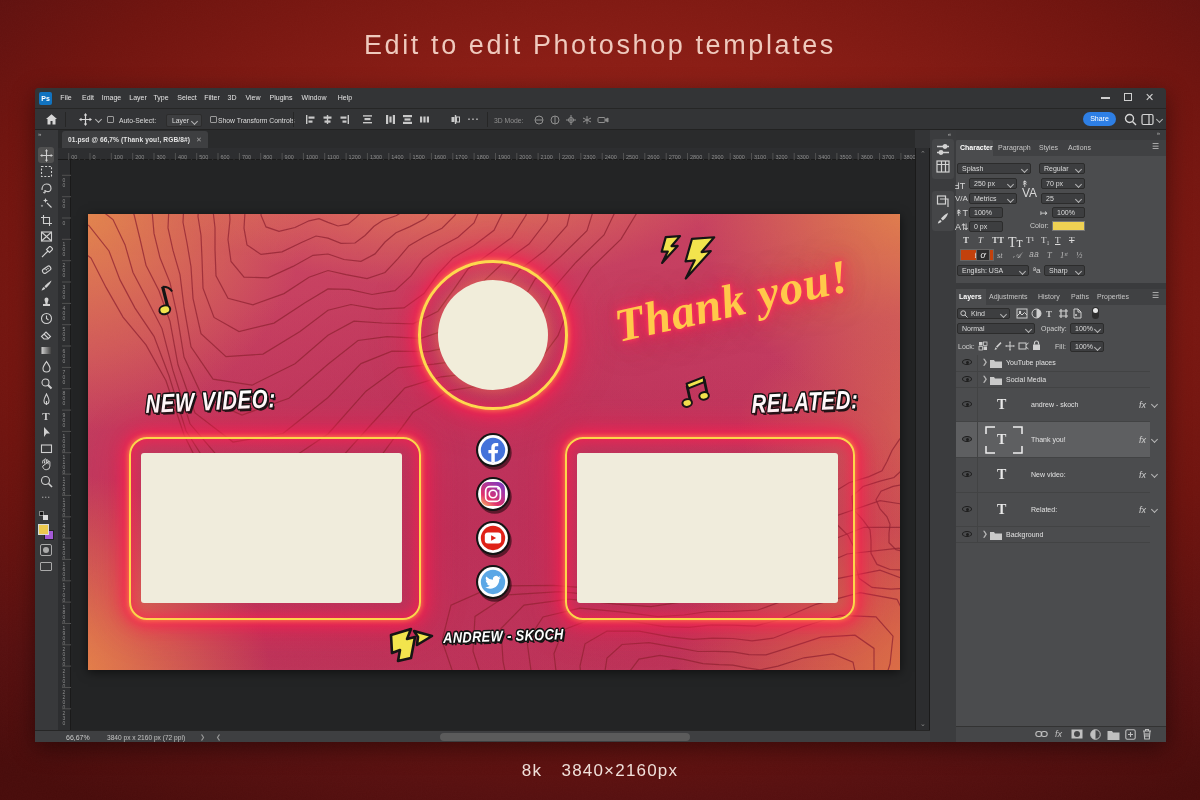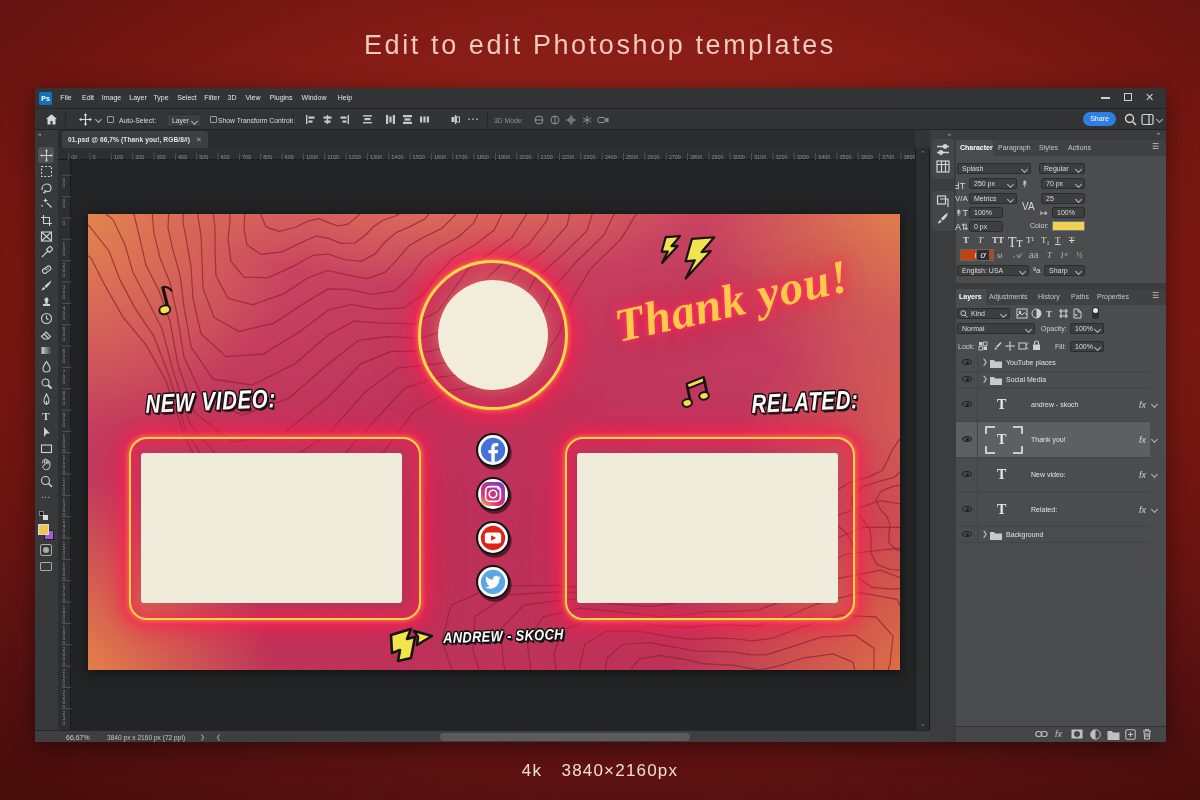--- a/index.html
+++ b/index.html
@@ -59,21 +59,21 @@
 </style></head>
 <body>
 <svg style="position:absolute;left:0;top:0;opacity:.13" width="1200" height="800">
     <filter id="bgnz">
       <feTurbulence type="fractalNoise" baseFrequency="0.8" numOctaves="2"></feTurbulence>
       <feColorMatrix type="matrix" values="0 0 0 0 0.45 0 0 0 0 0.08 0 0 0 0 0.07 0 0 0 0.45 0"></feColorMatrix>
     </filter>
     <rect width="1200" height="800" filter="url(#bgnz)"></rect>
   </svg>
 <div id="title">Edit to edit Photoshop templates</div>
-<div id="caption">4k  3840×2160px</div>
+<div id="caption">8k  3840×2160px</div>
 <div id="win">
 <div id="menubar">
       <div class="ab" style="left:4px;top:3.5px;width:13px;height:13px;background:#1173c0;border-radius:2px;color:#fff;font-size:7px;font-weight:bold;text-align:center;line-height:13px">Ps</div>
       <span class="mi" style="left:31px">File</span>
       <span class="mi" style="left:53px">Edit</span>
       <span class="mi" style="left:76.5px">Image</span>
       <span class="mi" style="left:103px">Layer</span>
       <span class="mi" style="left:126px">Type</span>
       <span class="mi" style="left:152px">Select</span>
       <span class="mi" style="left:177px">Filter</span>
@@ -796,21 +796,21 @@
       <span class="ltab" style="left:112px;top:14px">Actions</span>
       <span class="ab" style="left:196px;top:12px;color:#c6c6c6;font-size:8px">☰</span>
       <div class="fld" style="left:1px;top:33px;width:74px;height:11px;line-height:9px;padding-left:4px">Splash<span class="cr" style="position:absolute;right:3px;top:3px"></span></div>
       <div class="fld" style="left:83px;top:33px;width:46px;height:11px;line-height:9px;padding-left:4px">Regular<span class="cr" style="position:absolute;right:3px;top:3px"></span></div>
       <span class="ptxt" style="left:-1px;top:49px;font-size:9px;color:#d8d8d8">ℲT</span>
       <div class="fld" style="left:13px;top:48px;width:48px;height:11px;line-height:9px;padding-left:4px">250 px<span class="cr" style="position:absolute;right:3px;top:3px"></span></div>
       <span class="ptxt" style="left:65px;top:49px;font-size:9px;color:#d8d8d8">↟</span>
       <div class="fld" style="left:85px;top:48px;width:44px;height:11px;line-height:9px;padding-left:4px">70 px<span class="cr" style="position:absolute;right:3px;top:3px"></span></div>
       <span class="ptxt" style="left:-1px;top:64px;font-size:8px;color:#d8d8d8">V/A</span>
       <div class="fld" style="left:13px;top:63px;width:48px;height:11px;line-height:9px;padding-left:4px">Metrics<span class="cr" style="position:absolute;right:3px;top:3px"></span></div>
-      <span class="ptxt" style="left:66px;top:71px;font-size:10px;color:#d8d8d8">VA</span>
+      <span class="ptxt" style="left:66px;top:56px;font-size:12px;color:#d8d8d8">VA</span>
       <div class="fld" style="left:85px;top:63px;width:44px;height:11px;line-height:9px;padding-left:4px">25<span class="cr" style="position:absolute;right:3px;top:3px"></span></div>
       <span class="ptxt" style="left:-1px;top:78px;font-size:9px;color:#d8d8d8">↟T</span>
       <div class="fld" style="left:13px;top:77px;width:34px;height:11px;line-height:9px;padding-left:4px">100%</div>
       <span class="ptxt" style="left:84px;top:78px;font-size:9px;color:#d8d8d8">↦</span>
       <div class="fld" style="left:96px;top:77px;width:33px;height:11px;line-height:9px;padding-left:4px">100%</div>
       <span class="ptxt" style="left:-1px;top:92px;font-size:9px;color:#d8d8d8">A⇅</span>
       <div class="fld" style="left:13px;top:91px;width:34px;height:11px;line-height:9px;padding-left:4px">0 px</div>
       <span class="ptxt" style="left:74px;top:92px;color:#cfcfcf">Color:</span>
       <div class="ab" style="left:96px;top:91px;width:33px;height:10px;background:#efd153;border:1px solid #777"></div>
       <span class="ab" style="left:7px;top:105px;font-size:9px;color:#dcdcdc;font-family:'Liberation Serif',serif"><b>T</b></span>
@@ -818,21 +818,21 @@
       <span class="ab" style="left:36px;top:105px;font-size:9px;color:#dcdcdc;font-family:'Liberation Serif',serif"><b>TT</b></span>
       <span class="ab" style="left:52px;top:105px;font-size:14px;color:#dcdcdc;font-family:'Liberation Serif',serif">Tᴛ</span>
       <span class="ab" style="left:70px;top:105px;font-size:9px;color:#dcdcdc;font-family:'Liberation Serif',serif">T¹</span>
       <span class="ab" style="left:85px;top:105px;font-size:9px;color:#dcdcdc;font-family:'Liberation Serif',serif">T₁</span>
       <span class="ab" style="left:99px;top:105px;font-size:9px;color:#dcdcdc;font-family:'Liberation Serif',serif"><u>T</u></span>
       <span class="ab" style="left:113px;top:105px;font-size:9px;color:#dcdcdc;font-family:'Liberation Serif',serif"><s>T</s></span>
       <div class="ab" style="left:4px;top:119px;width:34px;height:12px;background:#c2410c;border:1px solid #666;color:#eee;font-size:8.5px;text-align:center;line-height:11px;font-family:'Liberation Serif',serif">fi</div>
       <div class="ab" style="left:20px;top:119px;width:14px;height:12px;background:#2d2d2d;border:1px solid #666;color:#eee;font-size:8.5px;text-align:center;line-height:11px;font-style:italic">ơ</div>
       <span class="ab" style="left:41px;top:120px;font-size:8.5px;color:#b9b9b9;font-family:'Liberation Serif',serif;font-style:italic">st</span>
       <span class="ab" style="left:57px;top:120px;font-size:8.5px;color:#b9b9b9;font-family:'Liberation Serif',serif;font-style:italic">𝒜</span>
-      <span class="ab" style="left:73px;top:120px;font-size:8.5px;color:#b9b9b9;font-family:Liberation Sans, sans-serif;font-style:italic">aa</span>
+      <span class="ab" style="left:73px;top:120px;font-size:8.5px;color:#b9b9b9;font-family:Liberation Mono, monospace;font-style:italic">aa</span>
       <span class="ab" style="left:91px;top:120px;font-size:8.5px;color:#b9b9b9;font-family:'Liberation Serif',serif;font-style:italic">T</span>
       <span class="ab" style="left:104px;top:120px;font-size:8.5px;color:#b9b9b9;font-family:'Liberation Serif',serif;font-style:italic">1ˢᵗ</span>
       <span class="ab" style="left:120px;top:120px;font-size:8.5px;color:#b9b9b9;font-family:'Liberation Serif',serif;font-style:italic">½</span>
       <div class="fld" style="left:1px;top:135px;width:72px;height:11px;line-height:9px;padding-left:4px">English: USA<span class="cr" style="position:absolute;right:3px;top:3px"></span></div>
       <span class="ab" style="left:77px;top:136px;font-size:8px;color:#d8d8d8">ªa</span>
       <div class="fld" style="left:88px;top:135px;width:41px;height:11px;line-height:9px;padding-left:4px">Sharp<span class="cr" style="position:absolute;right:3px;top:3px"></span></div>
       <div class="ab" style="left:0;top:153px;width:210px;height:6px;background:#3a3b3d"></div>
       <div class="ab" style="left:0;top:159px;width:210px;height:16px;background:#404143"></div>
       <div class="ab" style="left:0;top:159px;width:30px;height:16px;background:#4b4c4e"></div>
       <span class="ltab on" style="left:3px;top:163px">Layers</span>

